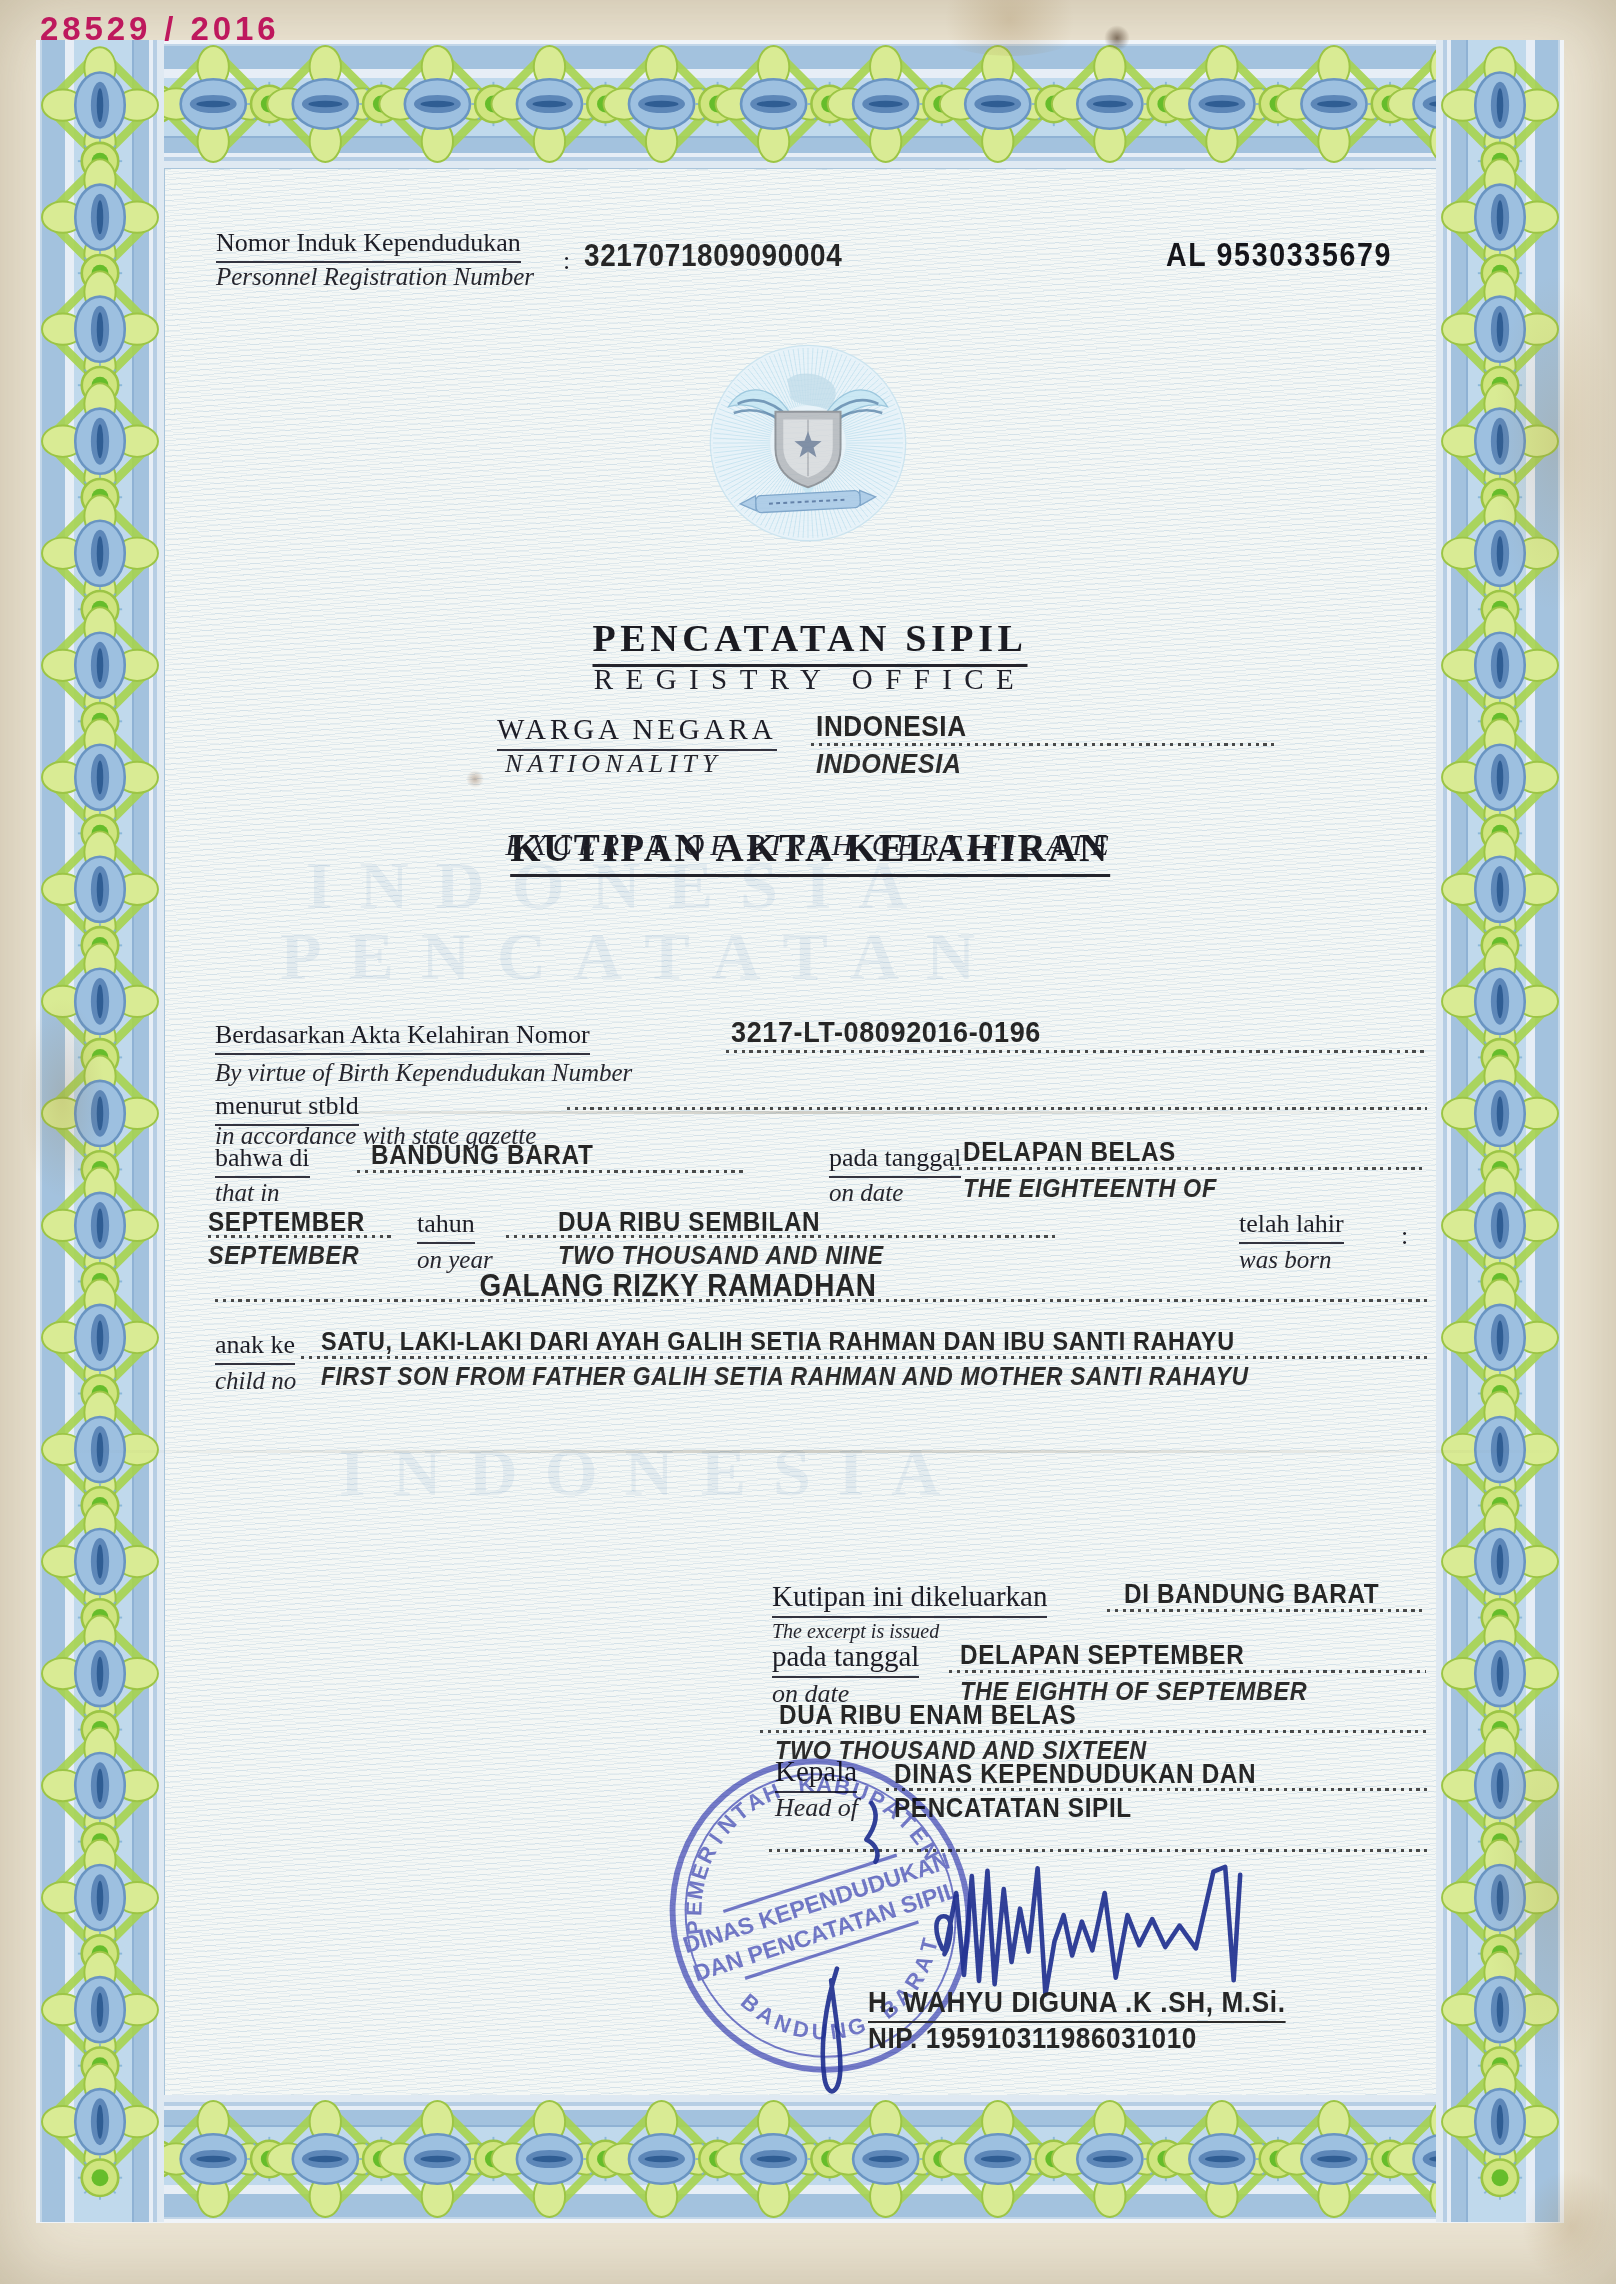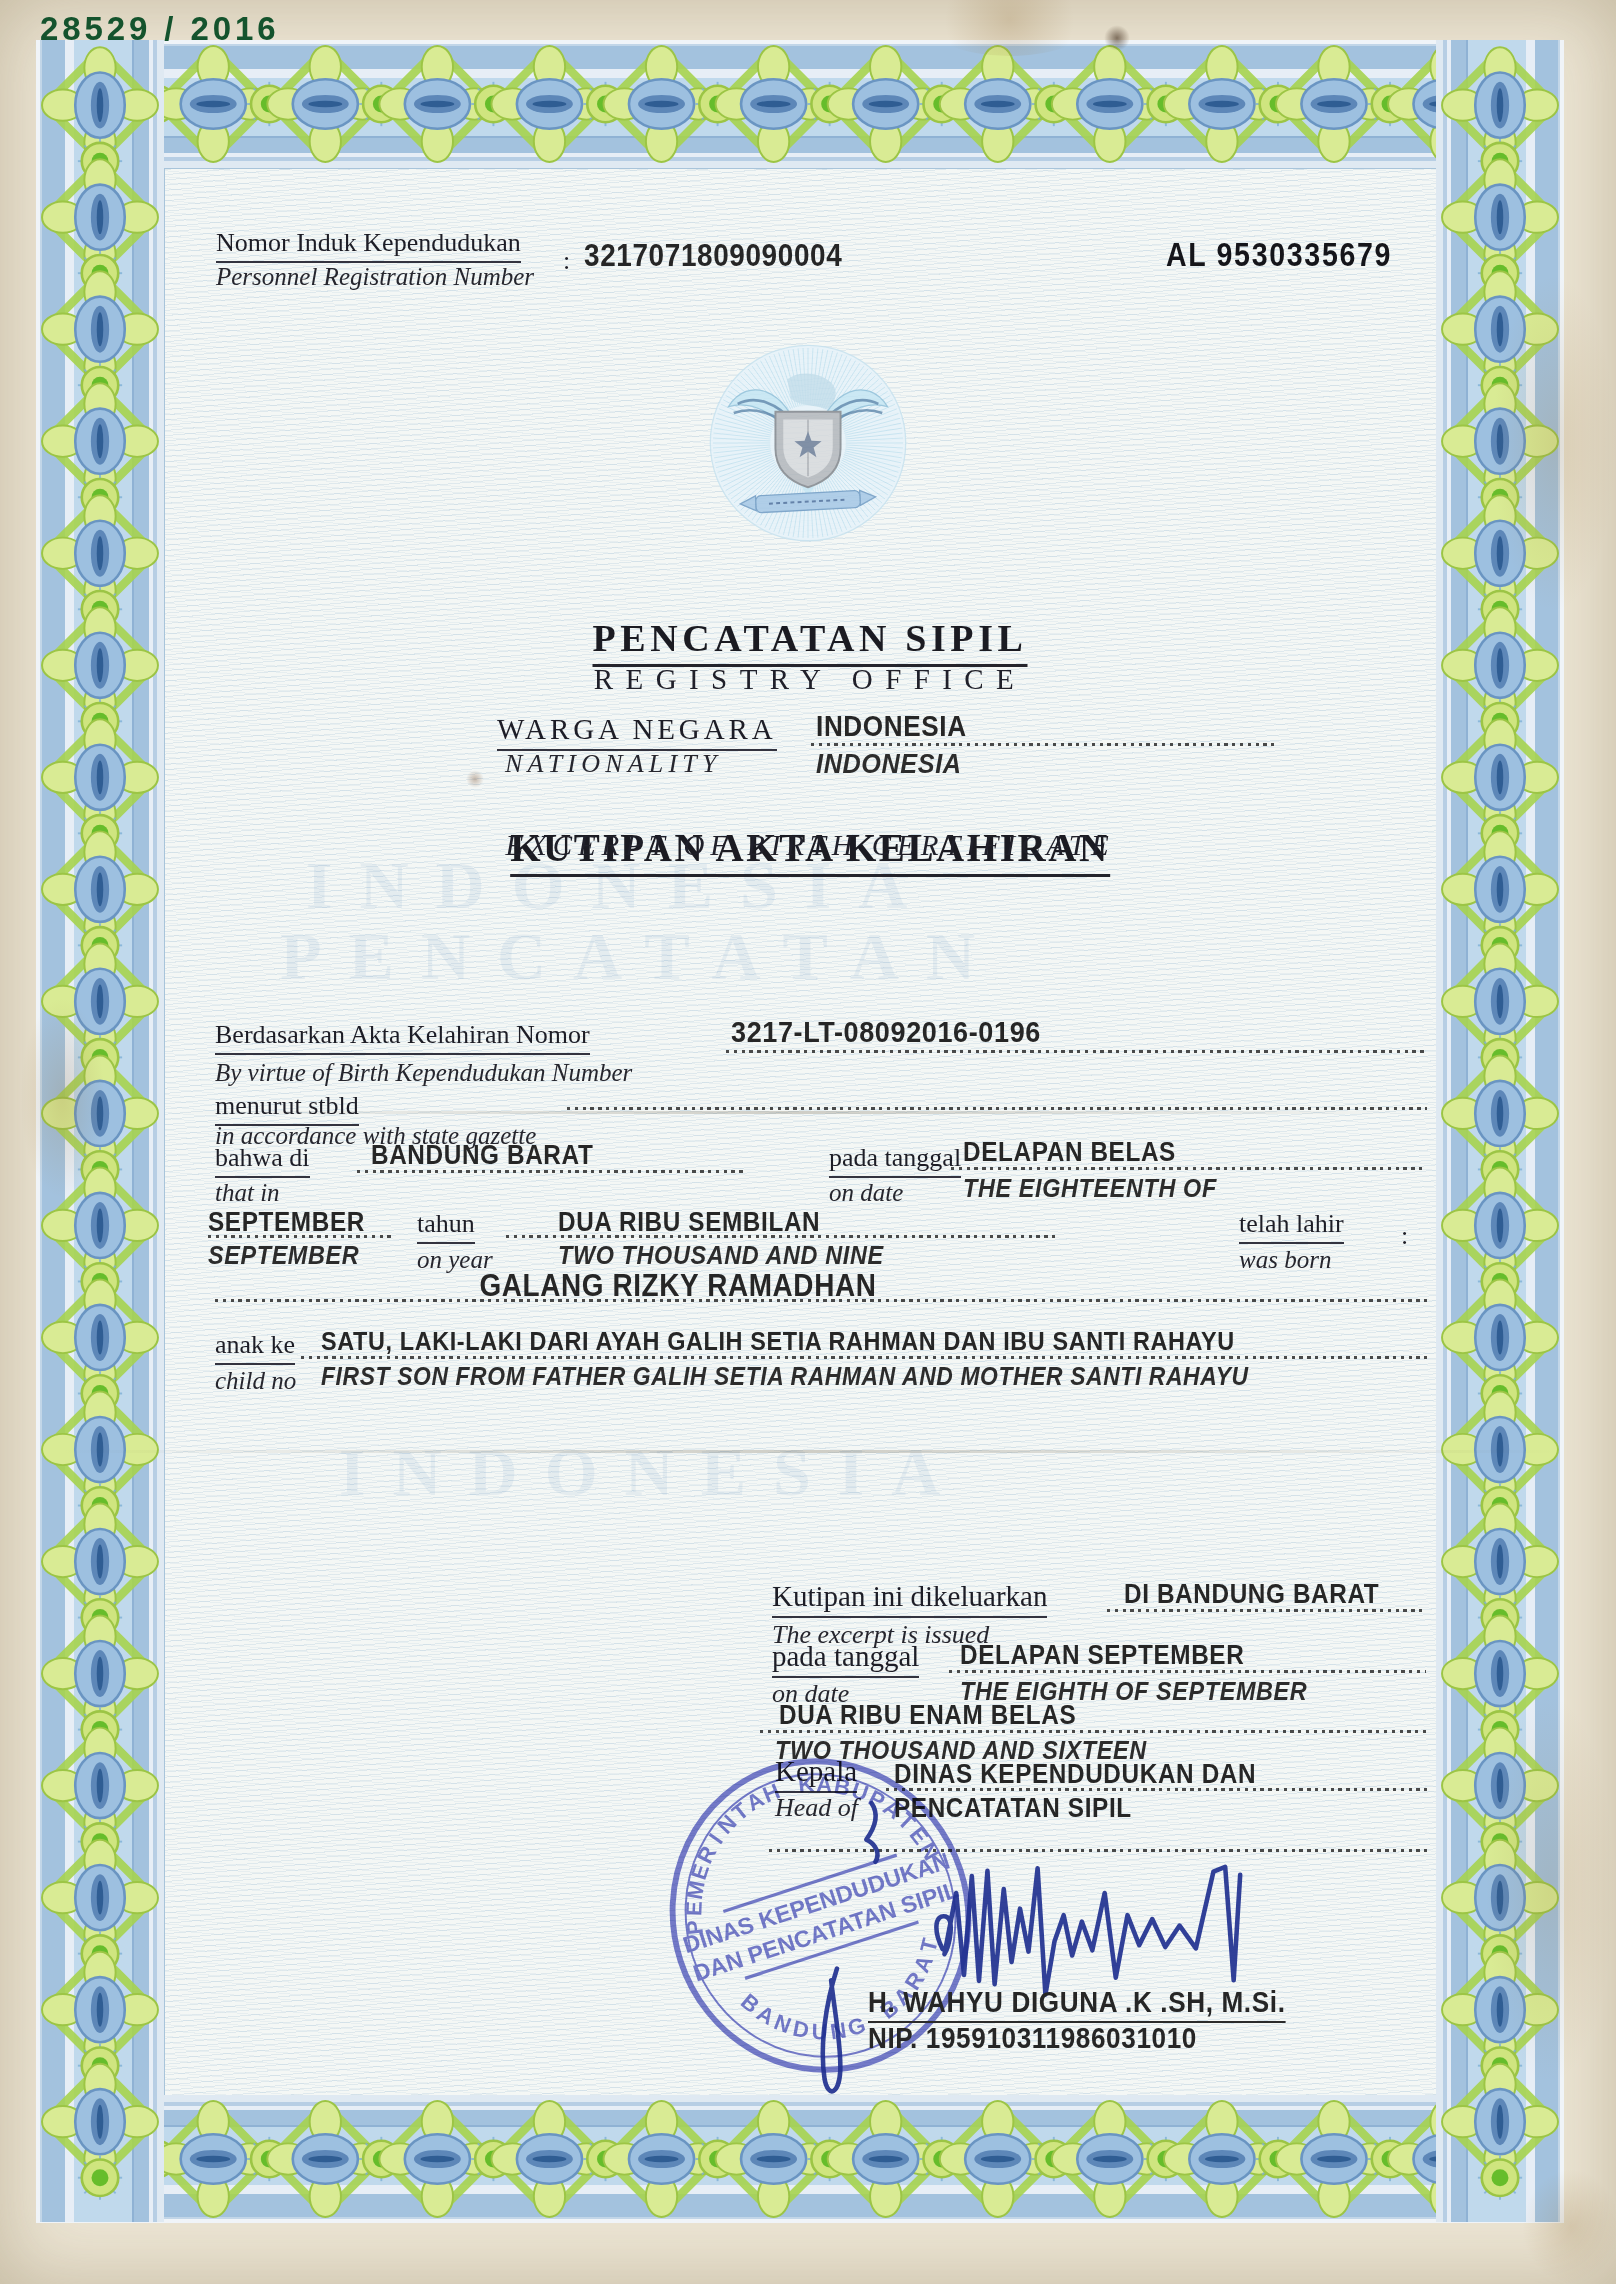--- a/index.html
+++ b/index.html
@@ -35,21 +35,21 @@
           transform:scaleX(.9);transform-origin:left top;letter-spacing:0.7px;}
   .dots{position:absolute;height:3.3px;opacity:.85;
         background:repeating-linear-gradient(90deg,#2c2c2c 0 3.3px,rgba(0,0,0,0) 3.3px 7.8px);}
   .center{transform:translateX(-50%);}
   .center.typed{transform:translateX(-50%) scaleX(.9);}
   
   .h-title{font-family:"Liberation Serif",serif;font-weight:700;font-size:38px;color:#1b1b22;
            letter-spacing:4.6px;border-bottom:3.3px solid #24242c;padding-bottom:3.9px;}
   .h-sub{font-family:"Liberation Serif",serif;font-size:29px;color:#20202a;letter-spacing:12.4px;}
   .h-sub.it{font-style:italic;letter-spacing:5.9px;}
-  .doc-number{font-family:"Liberation Sans",sans-serif;font-weight:600;font-size:33px;color:#14532d;letter-spacing:3.9px;}
+  .doc-number{font-family:"Liberation Sans",sans-serif;font-weight:600;font-size:33px;color:#be185d;letter-spacing:3.9px;}
   .serial{font-family:"Liberation Sans",sans-serif;font-weight:600;font-size:34px;color:#15151a;
           transform:scaleX(.84);transform-origin:left top;letter-spacing:2px;}
   .ghost{position:absolute;font-family:"Liberation Serif",serif;font-weight:700;font-size:68px;
          letter-spacing:27px;color:rgba(125,160,198,.13);}
   .stain{position:absolute;border-radius:50%;}
   .crease{position:absolute;height:2.6px;background:linear-gradient(90deg,rgba(0,0,0,0),rgba(95,82,58,.25),rgba(0,0,0,0));}
   .sig-underline{border-bottom:2.6px solid #2b2b2b;padding-bottom:2px;}
   #sig-overlay,#stamp-svg,#garuda{position:absolute;pointer-events:none;}
 </style>
 </head>
@@ -1450,21 +1450,21 @@
   <div class="abs typed center" style="left:700px;top:1268px;font-size:31px;">GALANG RIZKY RAMADHAN</div>
   <div class="dots" style="left:215px;top:1299px;width:1212px;"></div>
 
   <div class="abs srf ul" style="left:215px;top:1330px;">anak ke</div>
   <div class="abs srfi" style="left:215px;top:1367px;">child no</div>
   <div class="abs typed" style="left:321px;top:1326px;font-size:26px;">SATU, LAKI-LAKI DARI AYAH GALIH SETIA RAHMAN DAN IBU SANTI RAHAYU</div>
   <div class="dots" style="left:301px;top:1356px;width:1126px;"></div>
   <div class="abs typedi" style="left:321px;top:1362px;font-size:25.4px;">FIRST SON FROM FATHER GALIH SETIA RAHMAN AND MOTHER SANTI RAHAYU</div>
 
   <div class="abs srf ul" style="left:772px;top:1580px;font-size:29px;">Kutipan ini dikeluarkan</div>
-  <div class="abs srfi" style="left:772px;top:1620px;font-size:26px;">The excerpt is issued</div>
+  <div class="abs srfi" style="left:772px;top:1620px;font-size:20px;">The excerpt is issued</div>
   <div class="abs typed" style="left:1124px;top:1579px;">DI BANDUNG BARAT</div>
   <div class="dots" style="left:1107px;top:1609px;width:319px;"></div>
 
   <div class="abs srf ul" style="left:772px;top:1640px;font-size:29px;">pada tanggal</div>
   <div class="abs srfi" style="left:772px;top:1679px;font-size:26px;">on date</div>
   <div class="abs typed" style="left:960px;top:1640px;">DELAPAN SEPTEMBER</div>
   <div class="dots" style="left:949px;top:1670px;width:477px;"></div>
   <div class="abs typedi" style="left:960px;top:1676px;">THE EIGHTH OF SEPTEMBER</div>
 
   <div class="abs typed" style="left:779px;top:1700px;">DUA RIBU ENAM BELAS</div>

